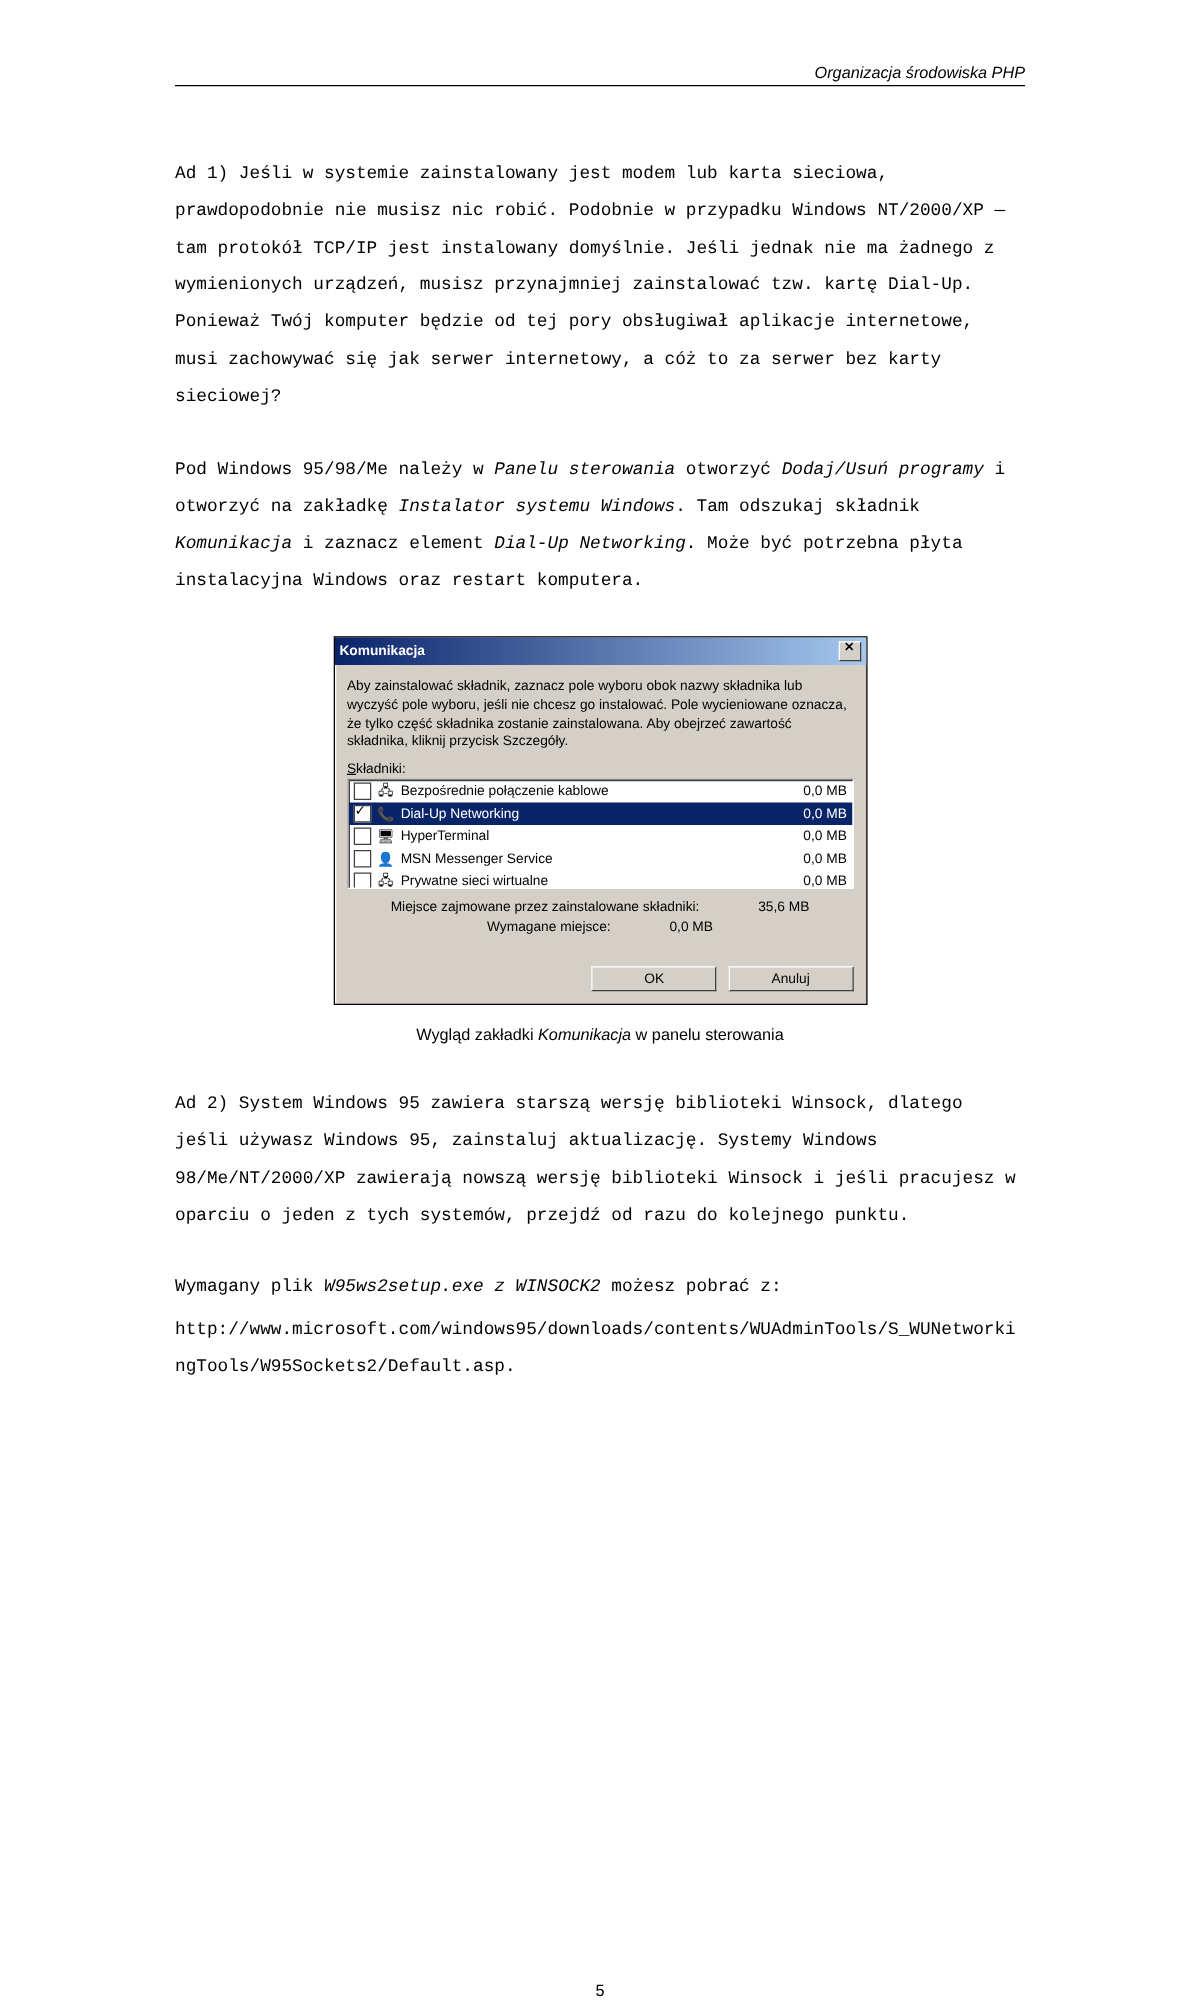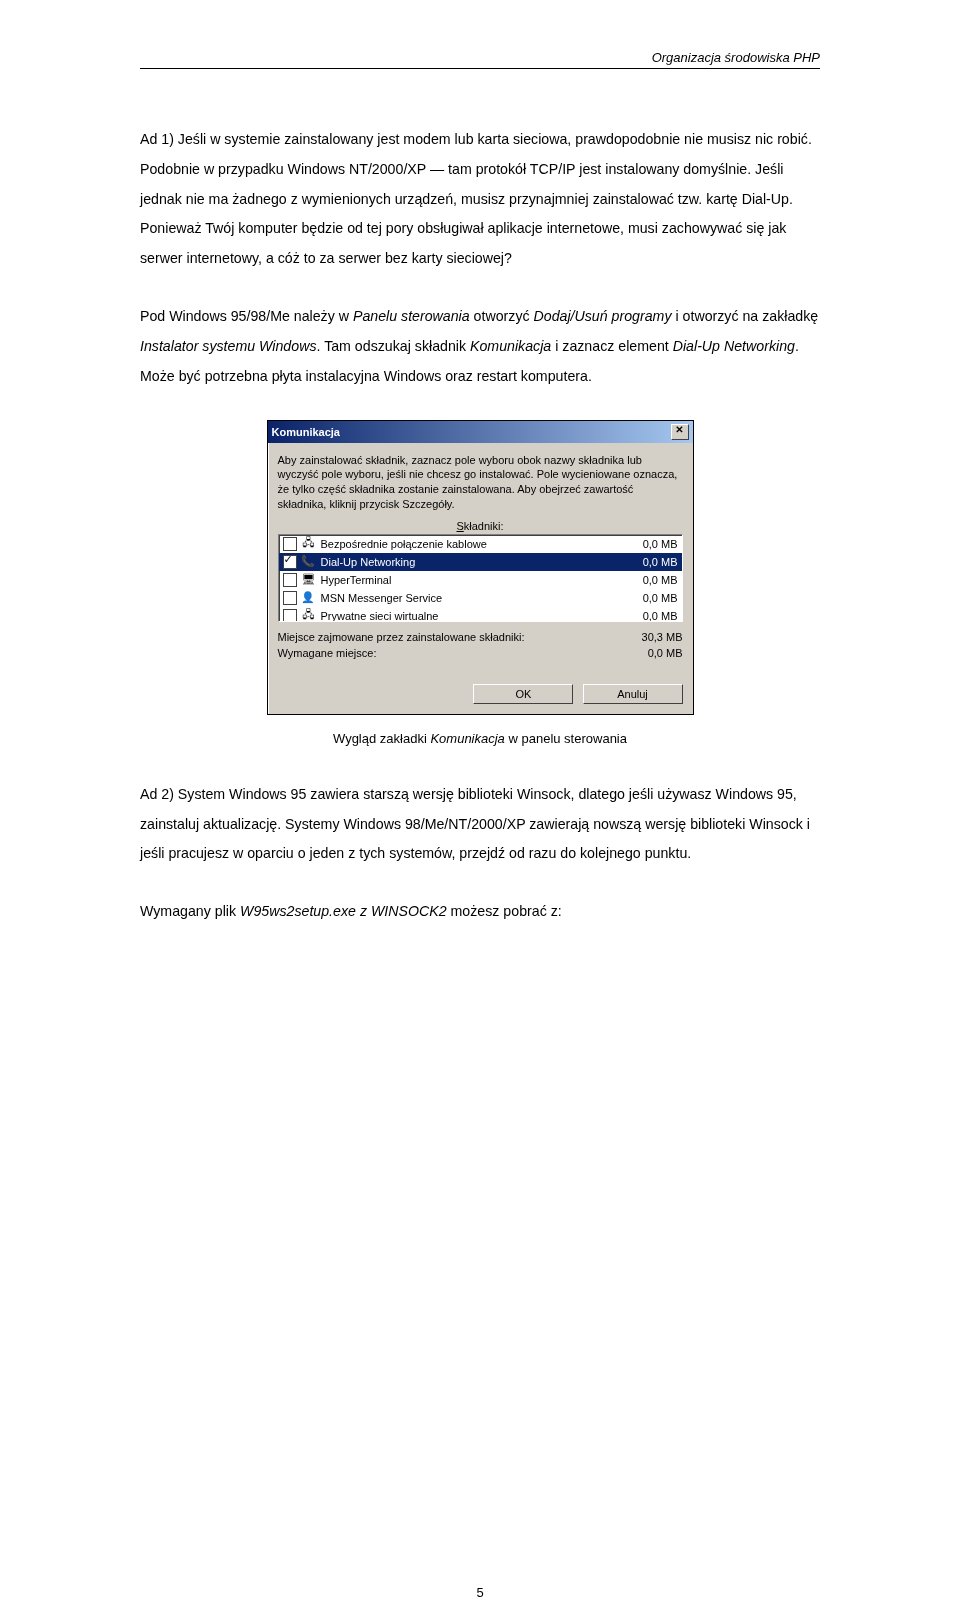--- a/index.html
+++ b/index.html
@@ -21,20 +21,21 @@
     border-bottom: 1px solid #000;
     padding-bottom: 3px;
     text-align: right;
     font-style: italic;
     font-size: 13px;
     margin-bottom: 56px;
   }
   .body-text {
     font-size: 14.2px;
     line-height: 2.1;
+    font-family: Liberation Mono, monospace;
   }
   .body-text p {
     margin: 0 0 28px 0;
   }
   .caption {
     text-align: center;
     font-size: 13px;
     margin: 16px 0 34px 0;
   }
   .pagenum {
@@ -80,21 +81,21 @@
     width: 16px;
     height: 14px;
     font-size: 10px;
     line-height: 10px;
     text-align: center;
     font-family: Arial, sans-serif;
     font-weight: bold;
   }
   .dlg-inner { padding: 10px 10px 10px 10px; }
   .intro { margin-bottom: 8px; line-height: 1.35; }
-  .label-row { margin-bottom: 2px; text-align: center; }
+  .label-row { margin-bottom: 2px; }
   .underline { text-decoration: underline; }
 
   .listbox {
     background: #fff;
     border: 1px solid #808080;
     border-right-color: #fff;
     border-bottom-color: #fff;
     box-shadow: inset 1px 1px 0 #404040;
     height: 86px;
     overflow: hidden;
@@ -129,21 +130,21 @@
     margin-right: 4px;
     flex-shrink: 0;
     display: flex;
     align-items: center;
     justify-content: center;
   }
   .lb-name { flex: 1; white-space: nowrap; overflow: hidden; }
   .lb-size { width: 60px; text-align: right; }
 
   .stat-rows { margin: 8px 0 6px 0; }
-  .stat-row { display: flex; justify-content: space-between; line-height: 1.45; gap: 47px; }
+  .stat-row { display: flex; justify-content: center; line-height: 1.45; gap: 47px; }
 
   .groupbox {
     border: 1px solid #808080;
     border-right-color: #fff;
     border-bottom-color: #fff;
     position: relative;
     margin: 8px 0 10px 0;
     padding: 12px 8px 30px 8px;
   }
   .groupbox .gb-title {
@@ -231,21 +232,21 @@
               <span class="lb-check"></span>
               <span class="lb-icon">🖧</span>
               <span class="lb-name">Prywatne sieci wirtualne</span>
               <span class="lb-size">0,0 MB</span>
             </div>
           </div>
 
         <div class="stat-rows">
           <div class="stat-row">
             <span>Miejsce zajmowane przez zainstalowane składniki:</span>
-            <span>30,3 MB</span>
+            <span>35,6 MB</span>
           </div>
           <div class="stat-row">
             <span>Wymagane miejsce:</span>
             <span>0,0 MB</span>
           </div>
         </div>
 
       </div>
       <div class="btnbar">
         <span class="btn">OK</span>
@@ -257,16 +258,17 @@
   <div class="caption">
     <span>Wygląd zakładki </span><em>Komunikacja</em><span> w panelu sterowania</span>
   </div>
 
   <div class="body-text">
     <p>Ad 2) System Windows 95 zawiera starszą wersję biblioteki Winsock, dlatego jeśli używasz Windows 95, zainstaluj aktualizację. Systemy Windows 98/Me/NT/2000/XP zawierają nowszą wersję biblioteki Winsock i jeśli pracujesz w oparciu o jeden z tych systemów, przejdź od razu do kolejnego punktu.</p>
 
     <p style="margin-bottom:4px;">
       <span>Wymagany plik </span><em>W95ws2setup.exe z WINSOCK2</em><span> możesz pobrać z:</span>
     </p>
+    <p style="word-break:break-all;">http://www.microsoft.com/windows95/downloads/contents/WUAdminTools/S_WUNetworkingTools/W95Sockets2/Default.asp.</p>
   </div>
 
   <div class="pagenum">5</div>
 </div>
 
 </body></html>

